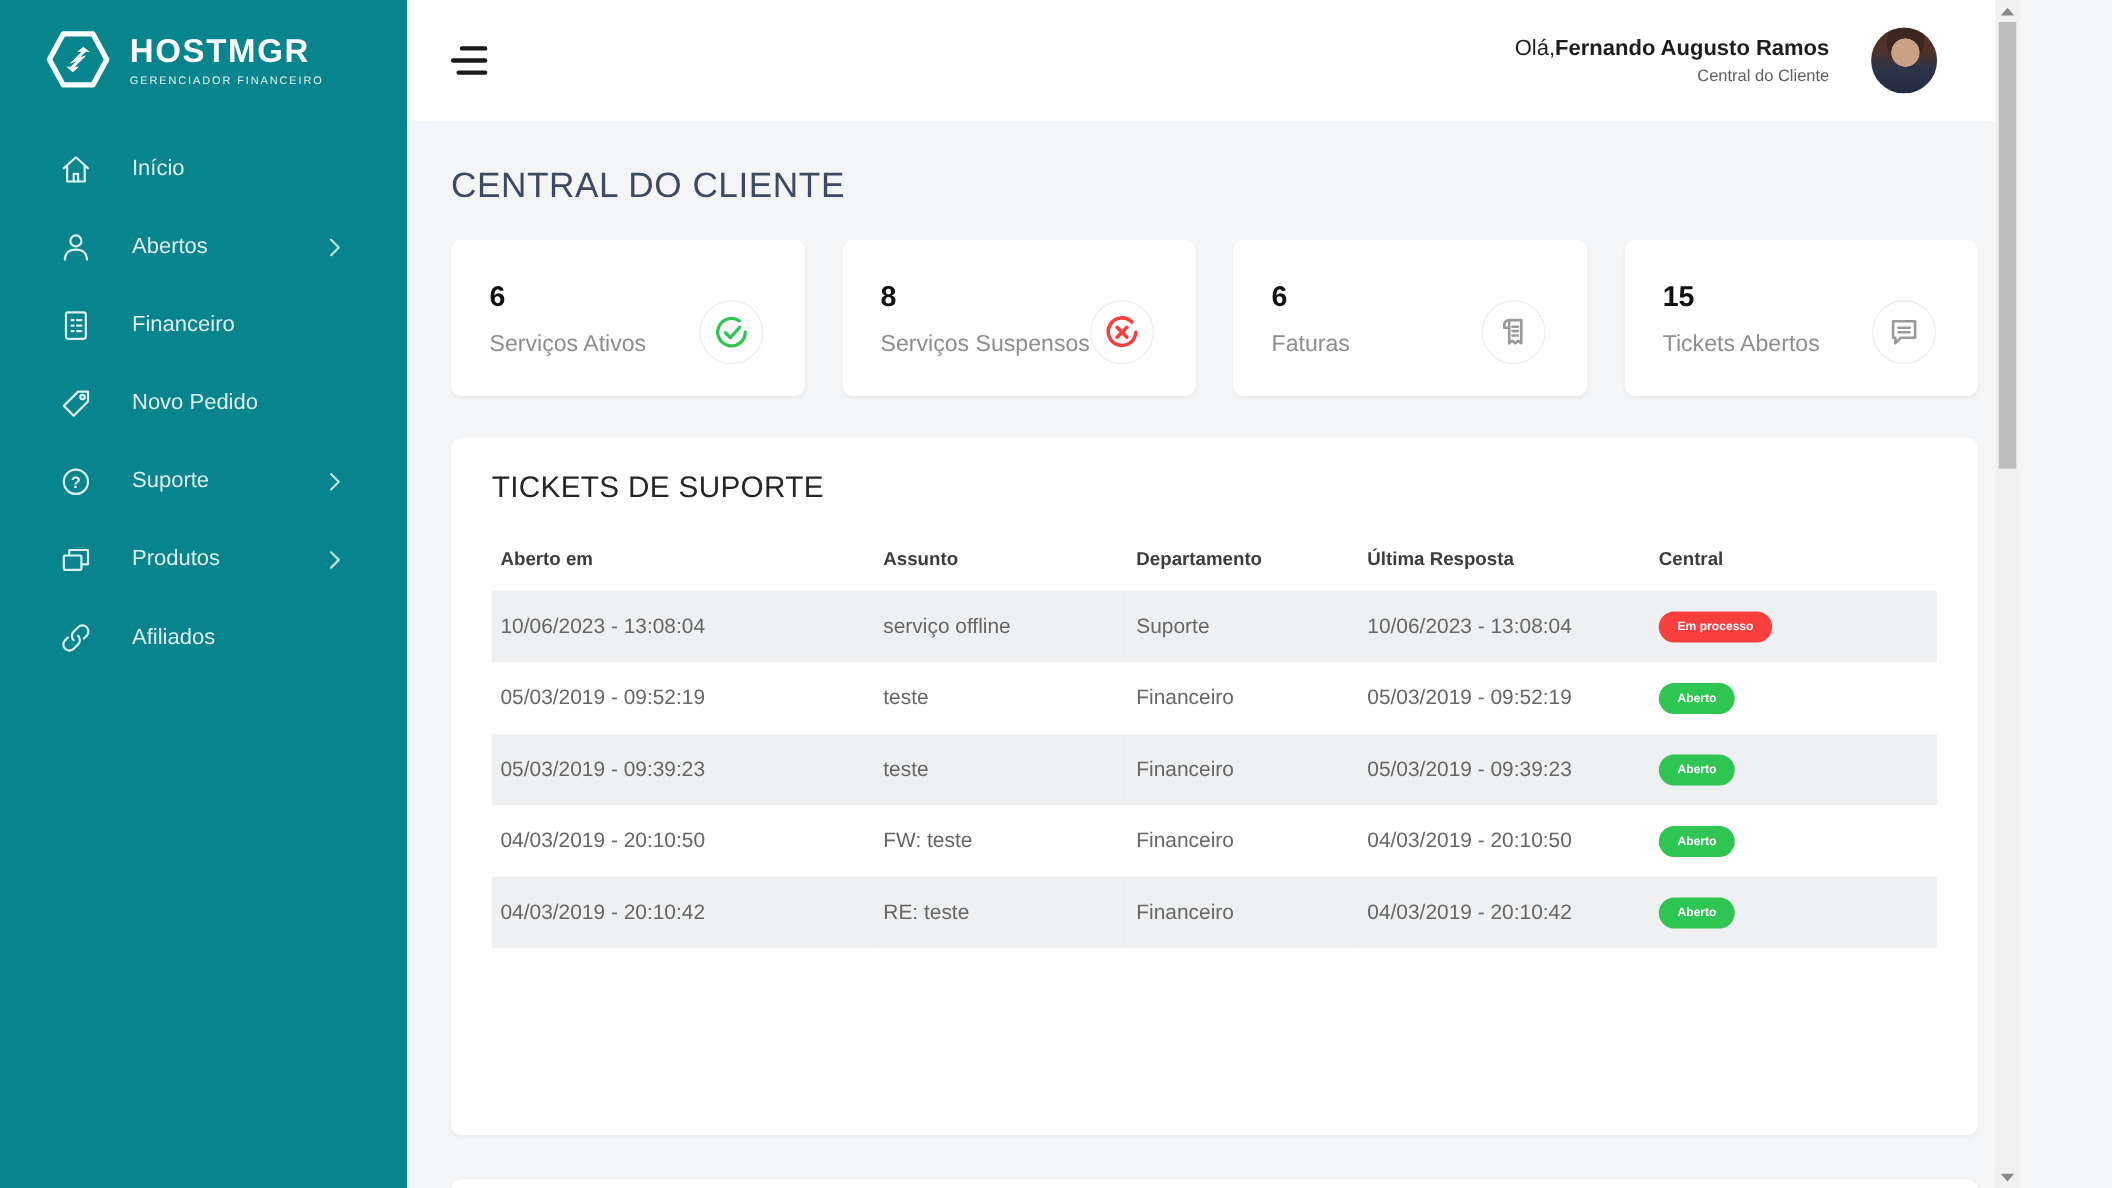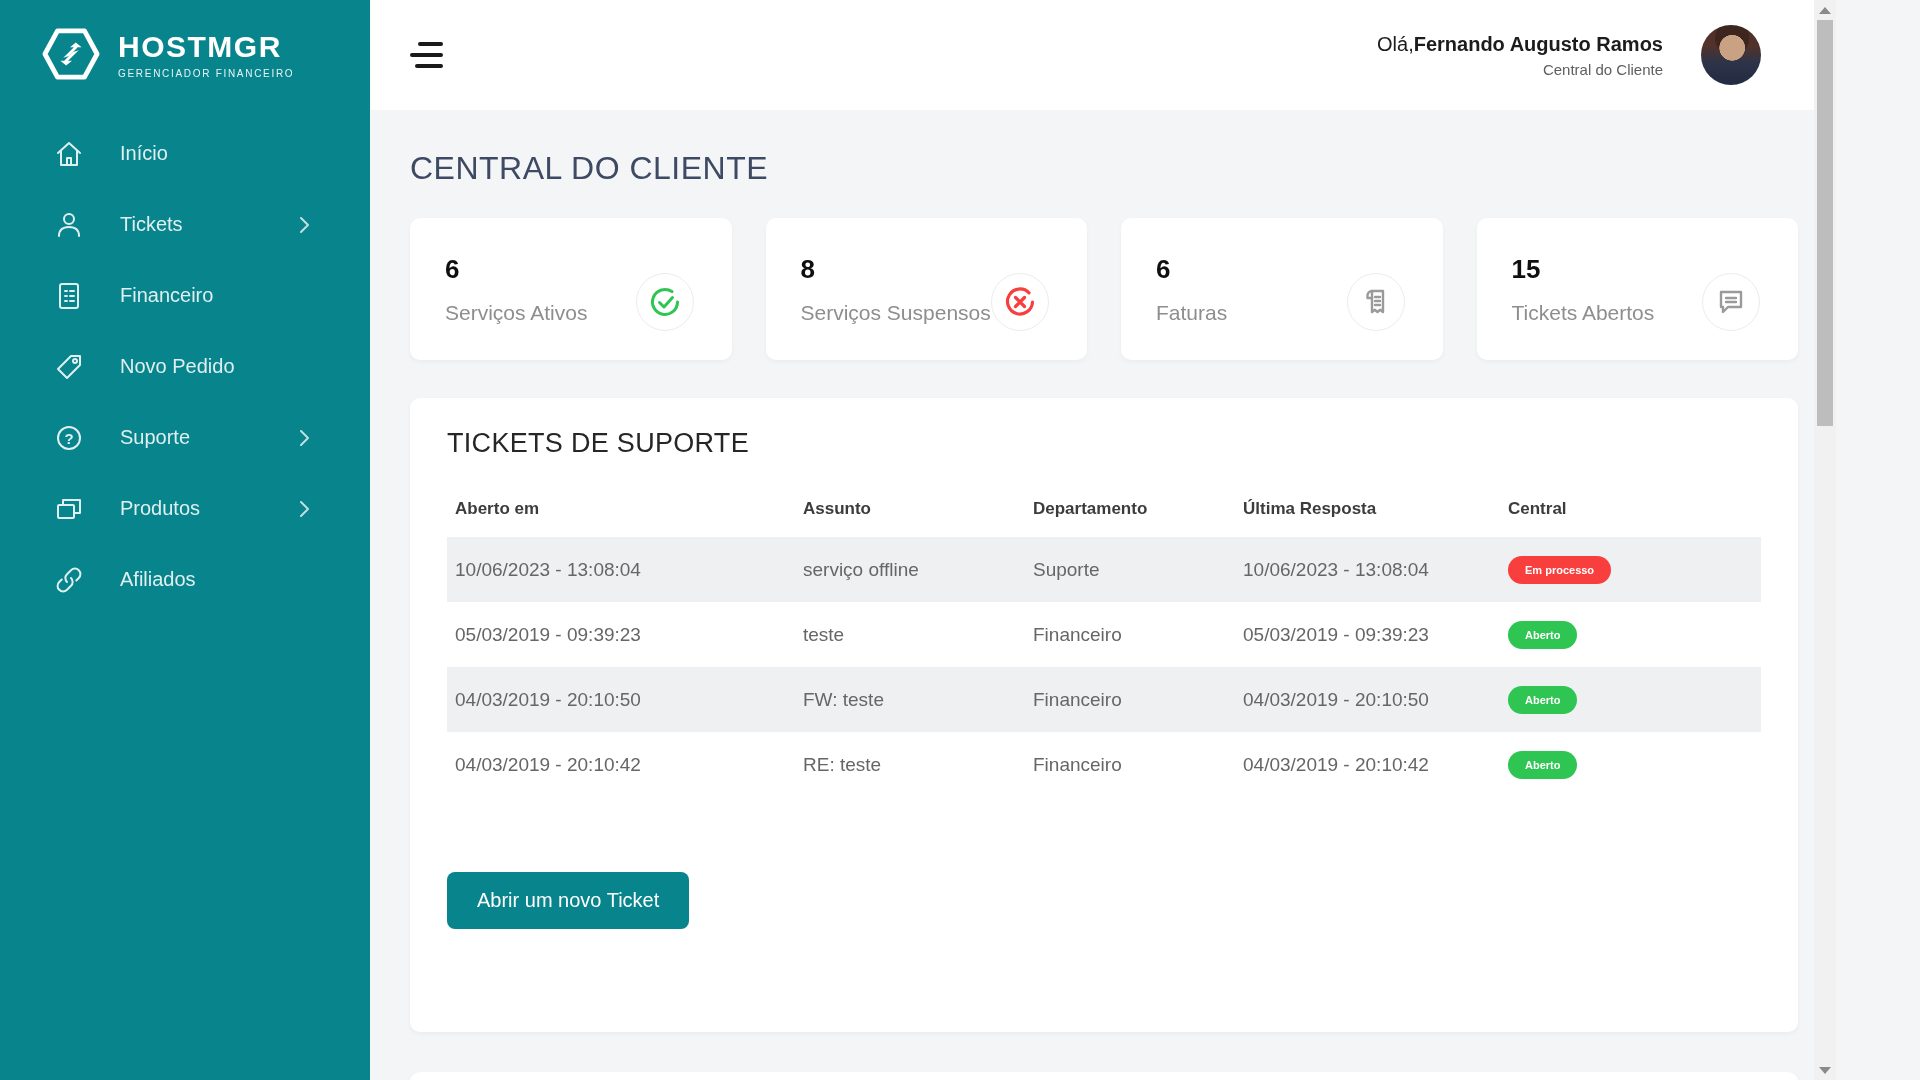--- a/index.html
+++ b/index.html
@@ -118,21 +118,21 @@
         </span>
         <span>Início</span>
       </a>
       <a class="menu-item">
         <span class="mi-icon">
           <svg viewBox="0 0 30 30" fill="none" stroke="#E0EFF0" stroke-width="2" stroke-linecap="round">
             <circle cx="15" cy="9" r="5"></circle>
               <path d="M5 26 c0-6 4-9 10-9 s10 3 10 9"></path>
           </svg>
         </span>
-        <span>Tickets</span>
+        <span>Abertos</span>
         <svg class="mi-chevron" viewBox="0 0 11 18">
           <polyline points="2,2 9,9 2,16" fill="none" stroke="#E0EFF0" stroke-width="2" stroke-linecap="round" stroke-linejoin="round"></polyline>
         </svg>
       </a>
       <a class="menu-item">
         <span class="mi-icon">
           <svg viewBox="0 0 30 30" fill="none" stroke="#E0EFF0" stroke-width="2" stroke-linejoin="round" stroke-linecap="round">
             <rect x="6" y="3" width="18" height="24" rx="2"></rect>
             <path d="M11 10 h2 M16 10 h4 M11 15 h2 M16 15 h4 M11 20 h2 M16 20 h4"></path>
           </svg>
@@ -275,20 +275,27 @@
           </thead>
           <tbody>
             <tr>
               <td>10/06/2023 - 13:08:04</td>
               <td>serviço offline</td>
               <td>Suporte</td>
               <td>10/06/2023 - 13:08:04</td>
               <td><span class="badge" data-variant="red">Em processo</span></td>
             </tr>
             <tr>
+              <td>05/03/2019 - 09:52:19</td>
+              <td>teste</td>
+              <td>Financeiro</td>
+              <td>05/03/2019 - 09:52:19</td>
+              <td><span class="badge" data-variant="green">Aberto</span></td>
+            </tr>
+            <tr>
               <td>05/03/2019 - 09:39:23</td>
               <td>teste</td>
               <td>Financeiro</td>
               <td>05/03/2019 - 09:39:23</td>
               <td><span class="badge" data-variant="green">Aberto</span></td>
             </tr>
             <tr>
               <td>04/03/2019 - 20:10:50</td>
               <td>FW: teste</td>
               <td>Financeiro</td>
@@ -299,21 +306,20 @@
               <td>04/03/2019 - 20:10:42</td>
               <td>RE: teste</td>
               <td>Financeiro</td>
               <td>04/03/2019 - 20:10:42</td>
               <td><span class="badge" data-variant="green">Aberto</span></td>
             </tr>
           </tbody>
         </table>
 
         <div class="btnrow">
-          <button class="btn btn-primary">Abrir um novo Ticket</button>
         </div>
       </section>
 
       <div class="panel-sliver"></div>
     </main>
   </div>
 
   <div class="scrollbar">
     <div class="sb-btn sb-up">
       <span class="sb-arrow-up"></span>

